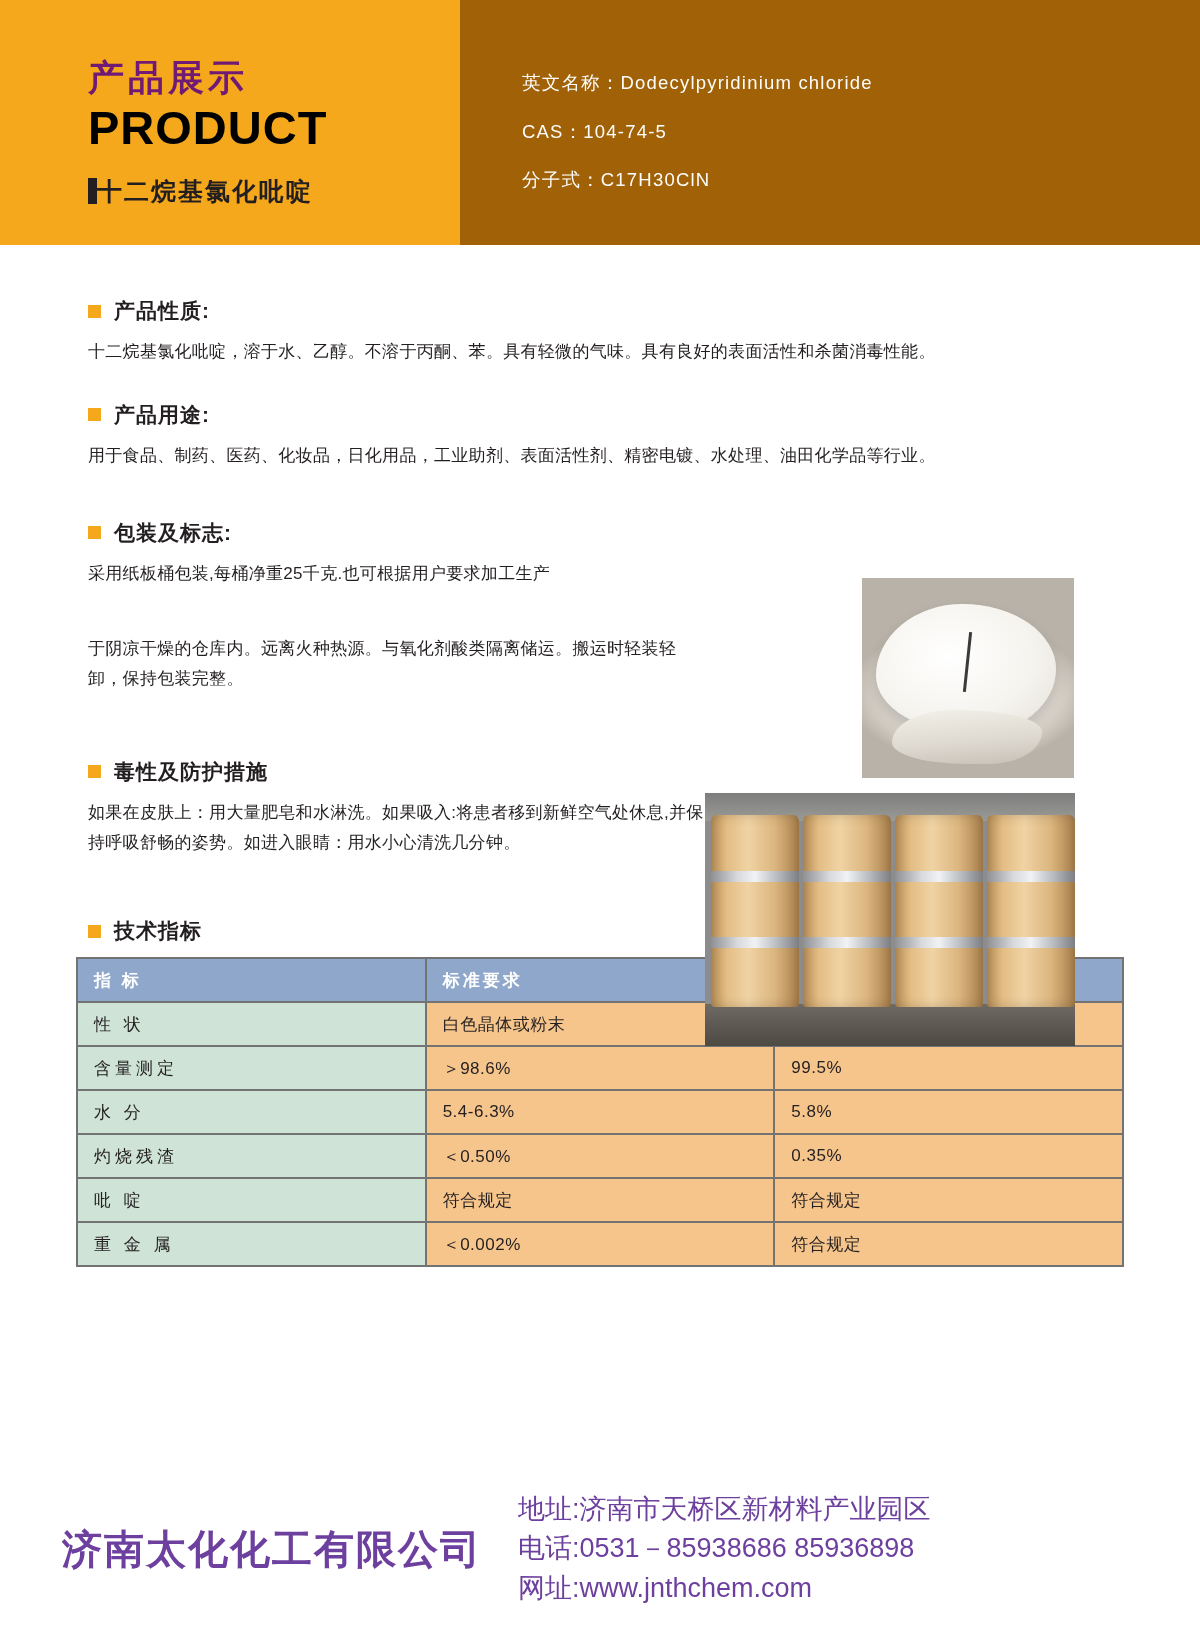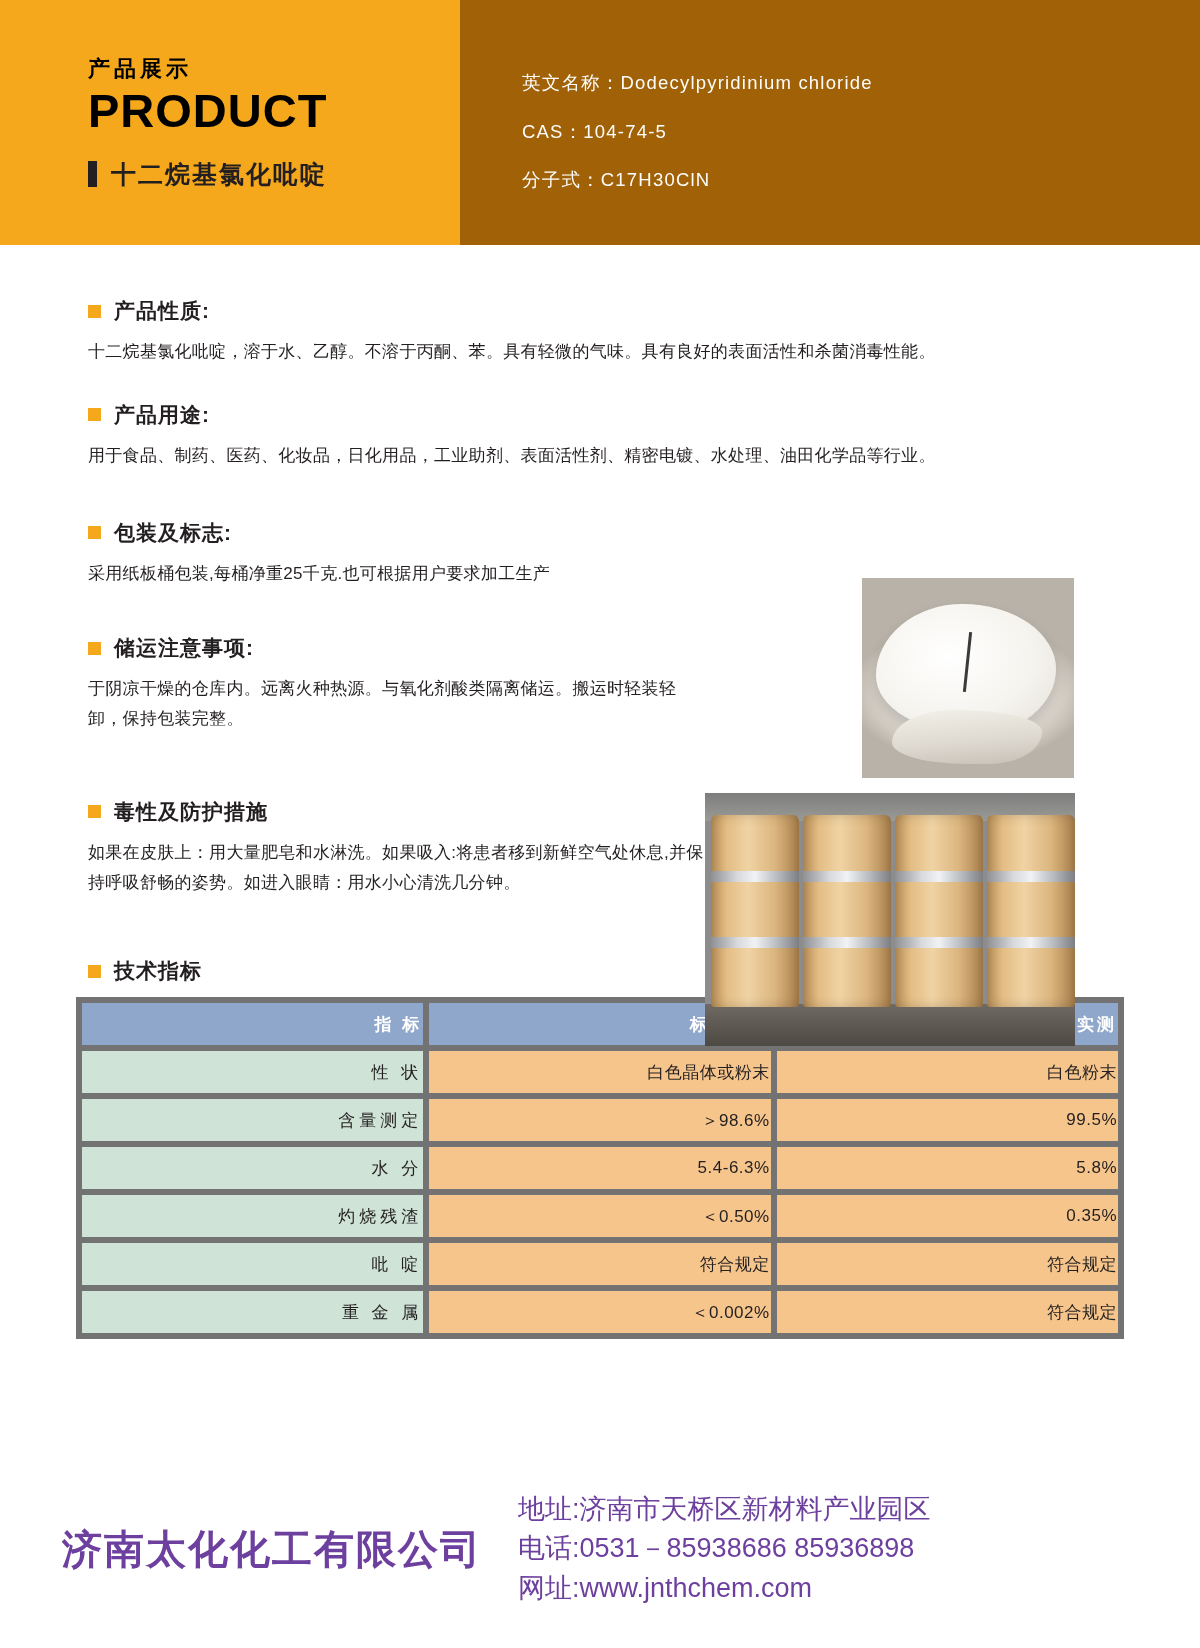--- a/index.html
+++ b/index.html
@@ -23,39 +23,38 @@
     width: 100%;
   }
   .header-left {
     width: 460px;
     background: #f5a81c;
     position: relative;
     box-sizing: border-box;
     padding: 56px 0 0 88px;
   }
   .header-left .cn-title {
-    font-size: 22px;
+    font-size: 36px;
     letter-spacing: 4px;
-    color: #000000;
+    color: #701a75;
     font-weight: bold;
     margin: 0 0 4px 0;
     line-height: 1.2;
   }
   .header-left .en-title {
     font-size: 47px;
     font-weight: bold;
     letter-spacing: 1px;
     color: #000000;
     line-height: 1.05;
     margin: 0 0 22px 0;
   }
   .header-left .product-name-row {
     display: flex;
     align-items: center;
-    gap: 14px;
   }
   .header-left .name-bar {
     width: 9px;
     height: 26px;
     background: #231f20;
     display: inline-block;
   }
   .header-left .product-name {
     font-size: 25px;
     font-weight: bold;
@@ -212,23 +211,23 @@
     margin: 6px 0 0 0;
     padding-left: 76px;
     padding-right: 76px;
   }
   table.spec {
     border-collapse: collapse;
     width: 1048px;
     table-layout: fixed;
   }
   table.spec th, table.spec td {
-    border: 6px solid #737373;
+    border: 2px solid #737373;
     height: 40px;
-    text-align: right;
+    text-align: left;
     font-size: 17px;
     color: #231f20;
     letter-spacing: 0.5px;
     padding-left: 16px;
   }
   table.spec thead th {
     background: #8fa7cb;
     color: #ffffff;
     font-weight: bold;
     font-size: 17px;
@@ -317,24 +316,20 @@
 
   <div class="section" style="margin-top:48px;">
     <div class="section-title">
       <span class="bullet"></span>
       <span class="t">包装及标志:</span>
     </div>
     <div class="section-body narrow">采用纸板桶包装,每桶净重25千克.也可根据用户要求加工生产</div>
   </div>
 
   <div class="section" style="margin-top:46px;">
-    <div class="section-title">
-      <span class="bullet"></span>
-      <span class="t">储运注意事项:</span>
-    </div>
     <div class="section-body narrow">于阴凉干燥的仓库内。远离火种热源。与氧化剂酸类隔离储运。搬运时轻装轻卸，保持包装完整。</div>
   </div>
 
   <div class="section" style="margin-top:64px;">
     <div class="section-title">
       <span class="bullet"></span>
       <span class="t">毒性及防护措施</span>
     </div>
     <div class="section-body narrow">如果在皮肤上：用大量肥皂和水淋洗。如果吸入:将患者移到新鲜空气处休息,并保持呼吸舒畅的姿势。如进入眼睛：用水小心清洗几分钟。</div>
   </div>

